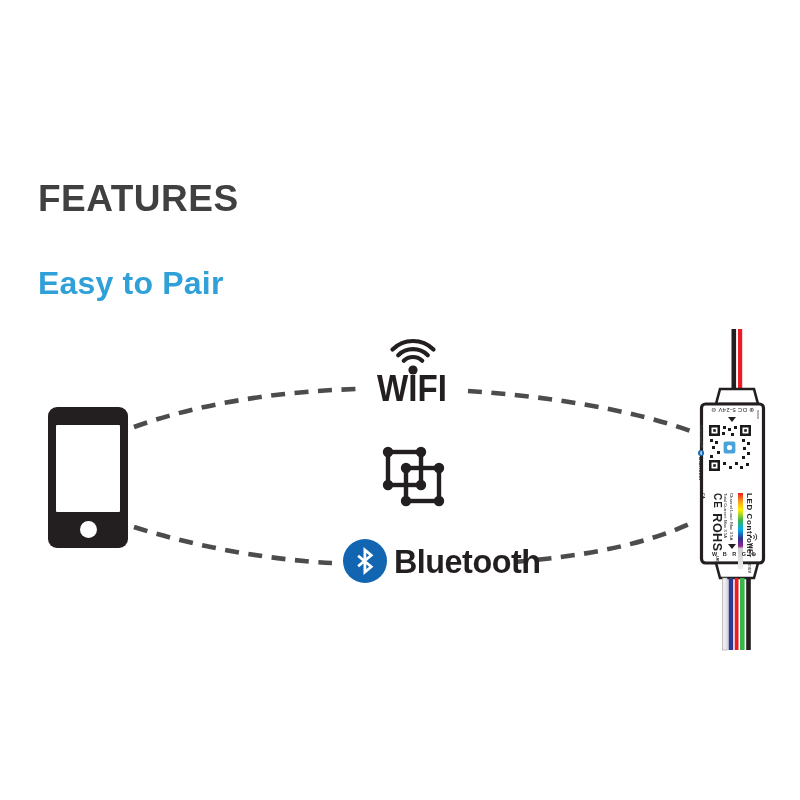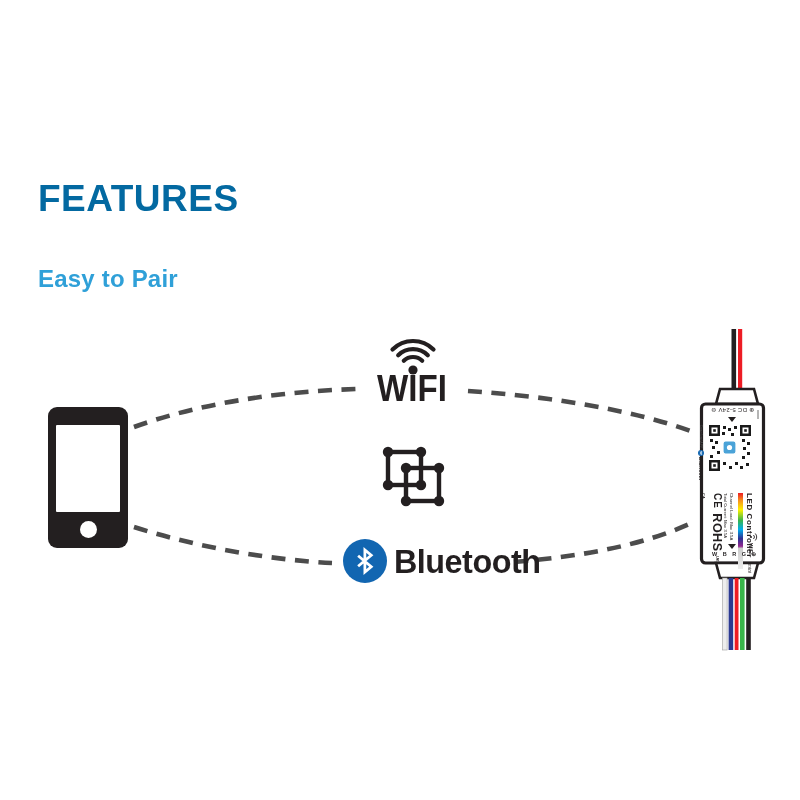--- a/index.html
+++ b/index.html
@@ -5,25 +5,25 @@
   html,body{margin:0;padding:0;}
   body{
     width:800px;height:800px;background:#ffffff;position:relative;overflow:hidden;
     font-family:"Liberation Sans", sans-serif;
   }
   .abs{position:absolute;}
 
   
   .title{
     left:38px;top:178px;
-    font-size:37px;font-weight:800;color:#0369a1;letter-spacing:.5px;
+    font-size:37px;font-weight:800;color:#404040;letter-spacing:.5px;
   }
   .subtitle{
     left:38px;top:265px;
-    font-size:24px;font-weight:800;color:#2fa0d8;letter-spacing:.2px;
+    font-size:32px;font-weight:800;color:#2fa0d8;letter-spacing:.2px;
   }
 
   
   .phone{left:48px;top:407px;width:80px;height:141px;background:#231f20;border-radius:9px;}
   .phone-screen{position:absolute;left:8px;right:8px;top:18px;bottom:36px;background:#ffffff;border-radius:1px;}
   .phone-home{position:absolute;left:50%;bottom:10px;width:17px;height:17px;margin-left:-8.5px;border-radius:50%;background:#ffffff;}
 
   
   .wifi-icon{left:376px;top:330px;width:72px;height:46px;}
   .wifi-text{

